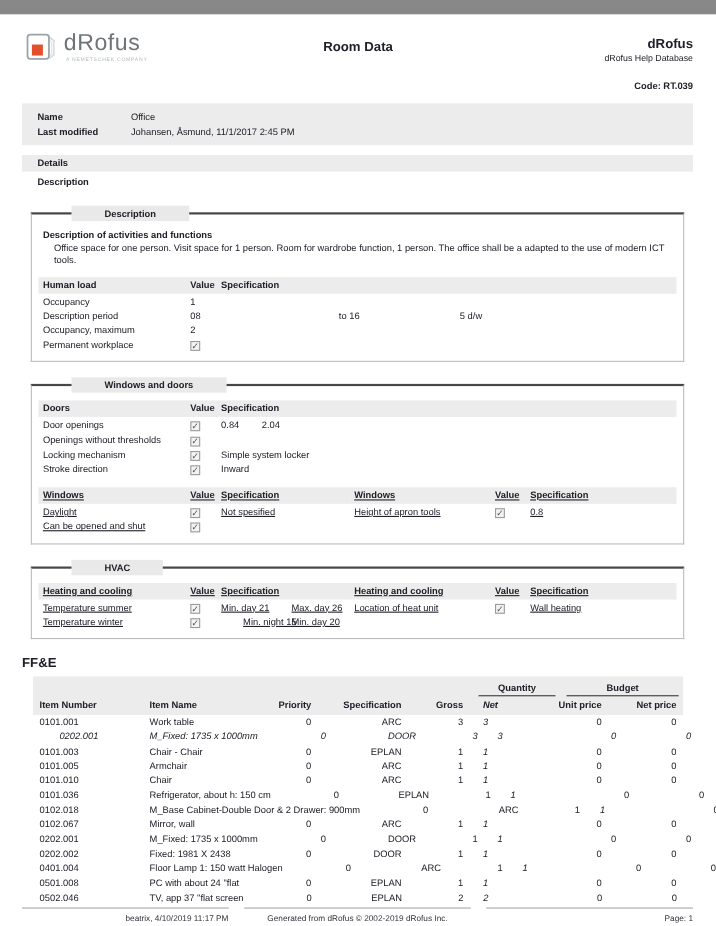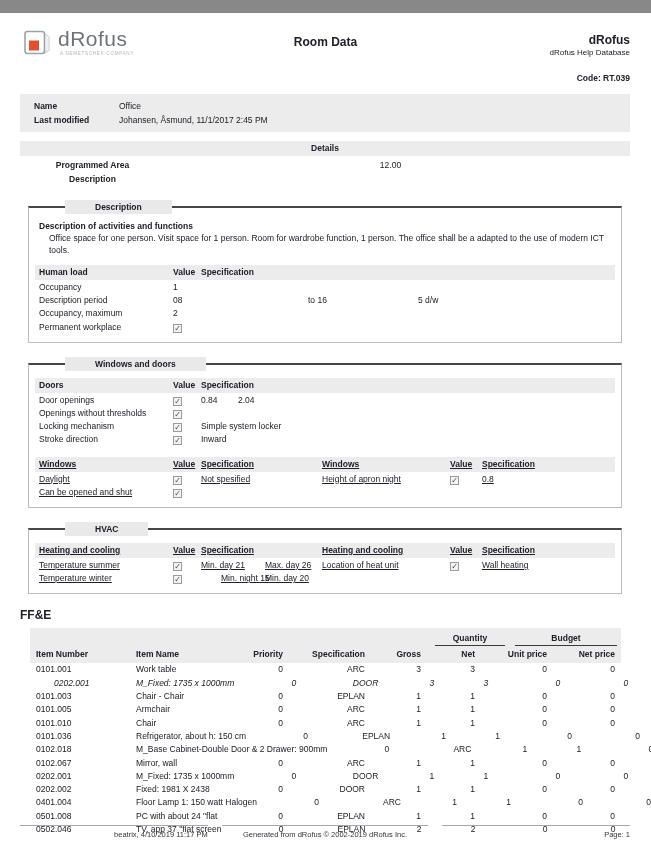--- a/index.html
+++ b/index.html
@@ -24,21 +24,21 @@
   .hdr-right { flex:1; text-align:right; padding-top:6px; }
   .proj-name { font-weight:bold; font-size:12px; }
   .proj-db { font-size:8px; margin-top:1px; }
   .code-row { text-align:right; font-weight:bold; font-size:8.5px; padding:12px 21px 0 0; }
 
   
   .meta-block { margin:11px 21px 0 20px; background:#ececec; padding:5px 0 5px 14px; }
   .kvrow { display:flex; line-height:14px; }
   .kvl { font-weight:bold; flex-shrink:0; }
   .kvv { flex:1; }
-  .details-block { margin:9px 21px 0 20px;text-align:center; }
+  .details-block { margin:9px 21px 0 20px; }
   .band { background:#ececec; font-weight:bold; padding:2px 14px; line-height:11px; }
   .details-rows { padding:3px 0 0 14px; }
   .details-rows .kvrow { line-height:13.5px; }
 
   
   .fs {
     position:relative;
     margin:20px 29px 0 28px;
     border:1px solid #bcbcbc;
     border-top:2px solid #474747;
@@ -73,21 +73,21 @@
 
   
   .ffe-title { margin:14px 0 6px 20px; font-weight:bold; font-size:12px; }
   .ffe-table { margin:0 30px 0 30px; }
   .fr { display:flex; line-height:13.3px;gap:18px; }
   .c-num  { width:88px; padding-left:6px; flex-shrink:0; }
   .c-name { flex:1; white-space:nowrap; }
   .c-pri  { width:44px; text-align:right; flex-shrink:0; }
   .c-resp { width:64px; text-align:right; flex-shrink:0; }
   .c-gross{ width:38px; text-align:right; flex-shrink:0; }
-  .c-net  { width:36px; text-align:right; flex-shrink:0; }
+  .c-net  { width:36px; flex-shrink:0;font-style:italic; }
   .c-unit { width:54px; text-align:right; flex-shrink:0; }
   .c-netp { width:56px; text-align:right; padding-right:6px; flex-shrink:0; }
   .ffe-head { background:#ececec; padding-top:3px; }
   .ffe-grouprow { display:flex; line-height:14px; }
   .g-spacer { flex:1; }
   .g-q { width:70px; margin-right:4px; text-align:center; font-weight:bold; border-bottom:1px solid #3a3a3a; }
   .g-b { width:102px; margin-left:6px; margin-right:4px; text-align:center; font-weight:bold; border-bottom:1px solid #3a3a3a; }
   .ffe-colhead { font-weight:bold; line-height:17px; }
   .frow.child { font-style:italic; }
   .frow.child .c-num { padding-left:24px; }
@@ -138,24 +138,20 @@
       <div class="kvrow">
         <span class="kvl" style="width: 85px;">Last modified</span>
         <span class="kvv">Johansen, Åsmund, 11/1/2017 2:45 PM</span>
       </div>
     </div>
 
   <div class="details-block">
     <div class="band">Details</div>
     <div class="details-rows">
         <div class="kvrow">
-          <span class="kvl" style="width: 117px;">Programmed Area</span>
-          <span class="kvv">12.00</span>
-        </div>
-        <div class="kvrow">
           <span class="kvl" style="width: 117px;">Description</span>
           <span class="kvv"></span>
         </div>
       </div>
   </div>
 
   <div class="fs">
     <div class="fs-legend">Description</div>
     <div class="fs-sub">Description of activities and functions</div>
     <div class="fs-body">Office space for one person. Visit space for 1 person. Room for wardrobe function, 1 person. The office shall be a adapted to the use of modern ICT tools.</div>
@@ -233,21 +229,21 @@
             <span class="sv" style="width: 28px;"><span class="cb">✓</span></span>
           </div>
         </div>
       <div class="colR">
           <div class="srow shead">
             <span class="sl" style="width: 128px;">Windows</span>
             <span class="sv" style="width: 32px;">Value</span>
             <span class="ss" style="flex: 1 1 0%;">Specification</span>
           </div>
           <div class="srow">
-            <span class="sl" style="width: 128px;">Height of apron night</span>
+            <span class="sl" style="width: 128px;">Height of apron tools</span>
             <span class="sv" style="width: 32px;"><span class="cb">✓</span></span>
             <span class="ss" style="flex: 1 1 0%;">0.8</span>
           </div>
         </div>
     </div>
   </div>
 
   <div class="fs">
     <div class="fs-legend">HVAC</div>
     <div class="twocol" style="margin-top:0;">

